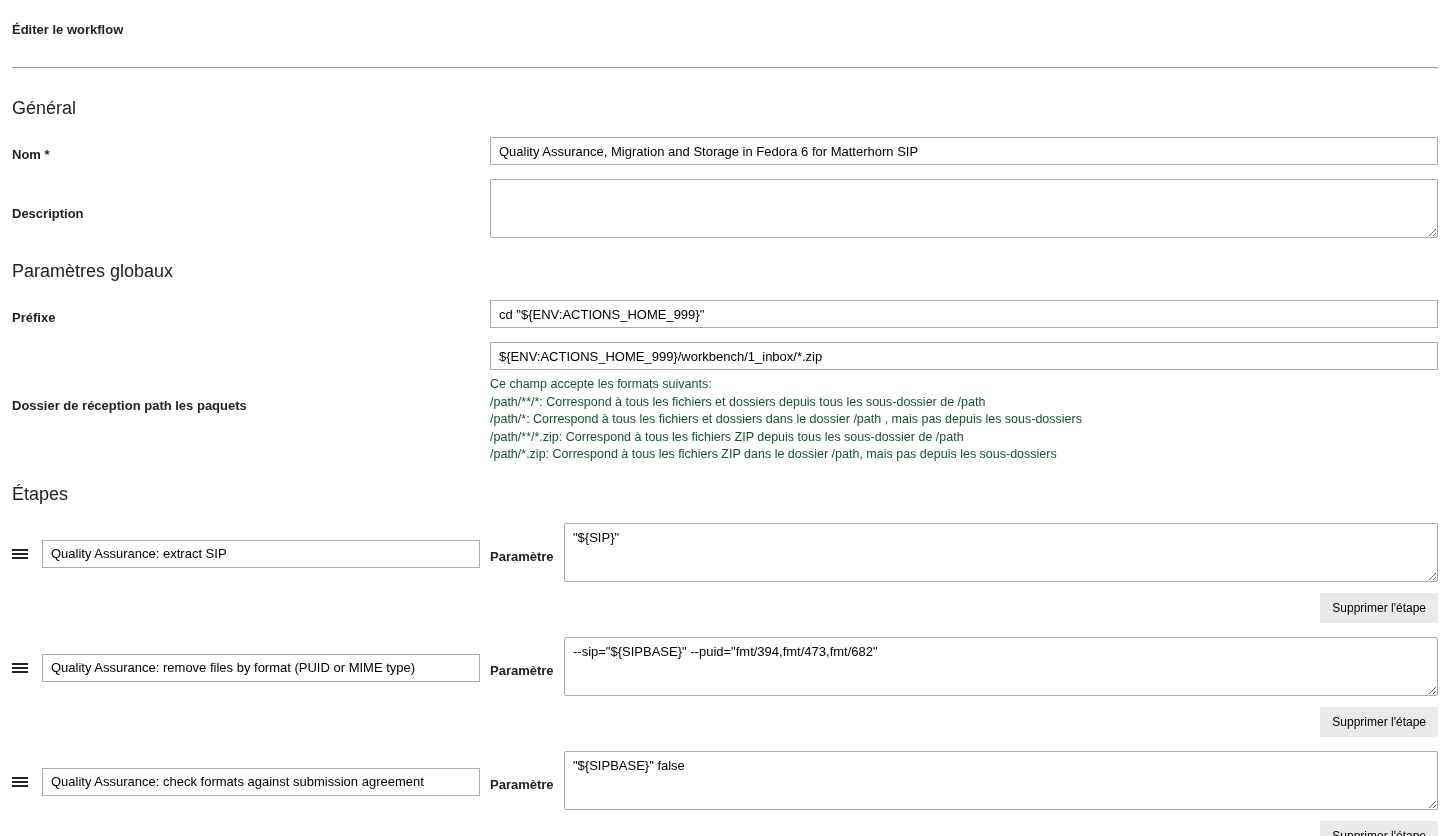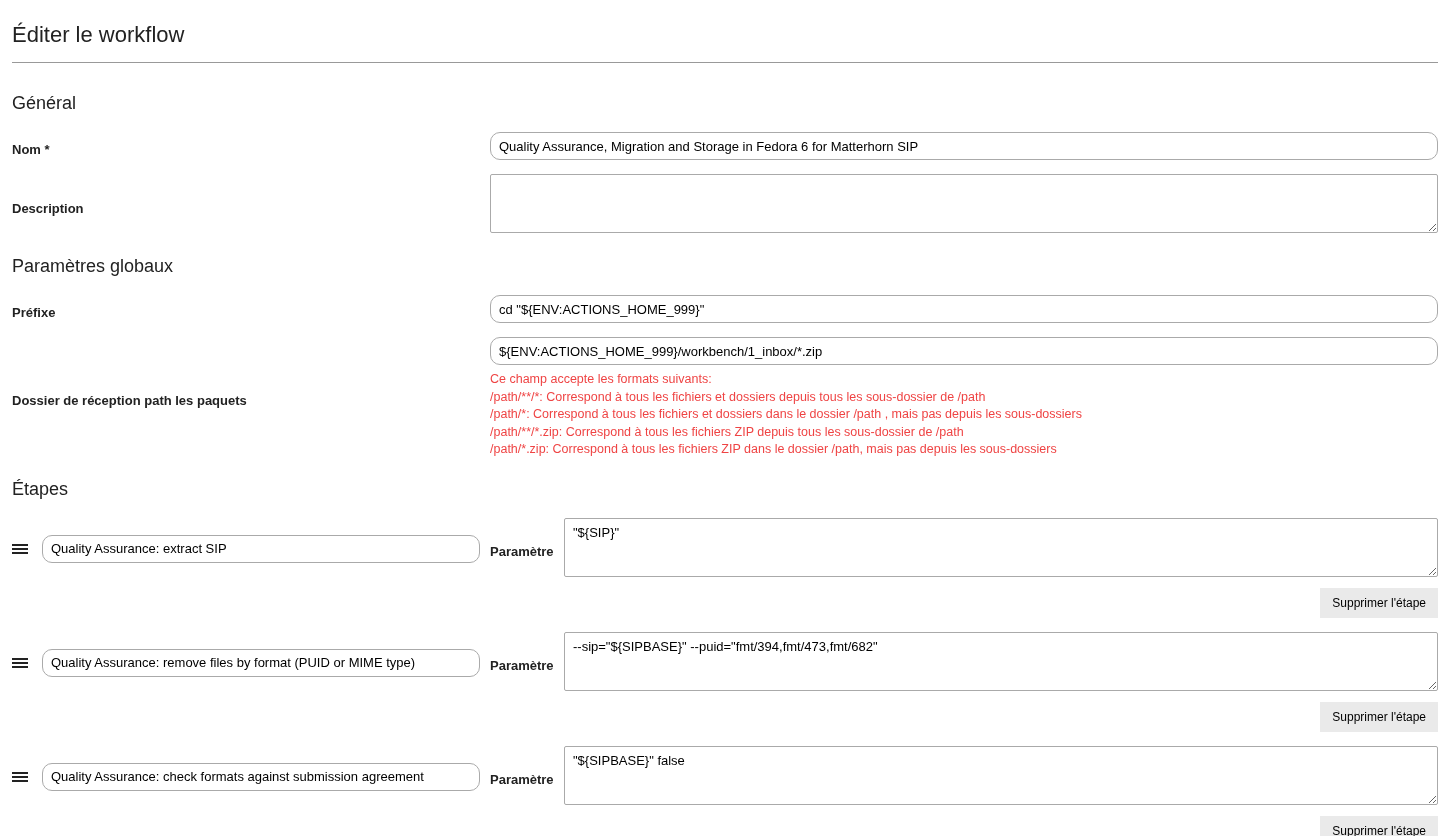--- a/index.html
+++ b/index.html
@@ -5,23 +5,23 @@
   * { box-sizing: border-box; }
   body {
     margin: 0;
     padding: 12px;
     font-family: "Segoe UI", Arial, sans-serif;
     color: #222;
     font-size: 13px;
     background: #fff;
   }
   .page-title {
-    font-size: 22px;
-    font-weight: 400;
-    margin: 10px 0 14px 0;
+    font-size: 13px;
+    font-weight: 700;
+    margin: 10px 0 30px 0;
   }
   hr.sep {
     border: none;
     border-top: 1px solid #999;
     margin: 0 0 30px 0;
   }
   .section-title {
     font-size: 18px;
     font-weight: 400;
     margin: 20px 0 18px 0;
@@ -40,34 +40,34 @@
   }
   .input-col {
     flex: 1;
   }
   input[type="text"] {
     width: 100%;
     height: 28px;
     padding: 4px 8px;
     font-size: 13px;
     border: 1px solid #aaa;
-    border-radius: 10px;
+    border-radius: 0;
     font-family: inherit;
   }
   textarea {
     width: 100%;
     padding: 6px 8px;
     font-size: 13px;
     border: 1px solid #aaa;
     border-radius: 2px;
     font-family: inherit;
     resize: both;
   }
   .help-text {
-    color: #ef4444;
+    color: #14532d;
     font-size: 12.5px;
     line-height: 1.4;
     margin-top: 6px;
   }
   .step-row {
     display: flex;
     align-items: center;
     margin-bottom: 8px;
   }
   .drag-col {

